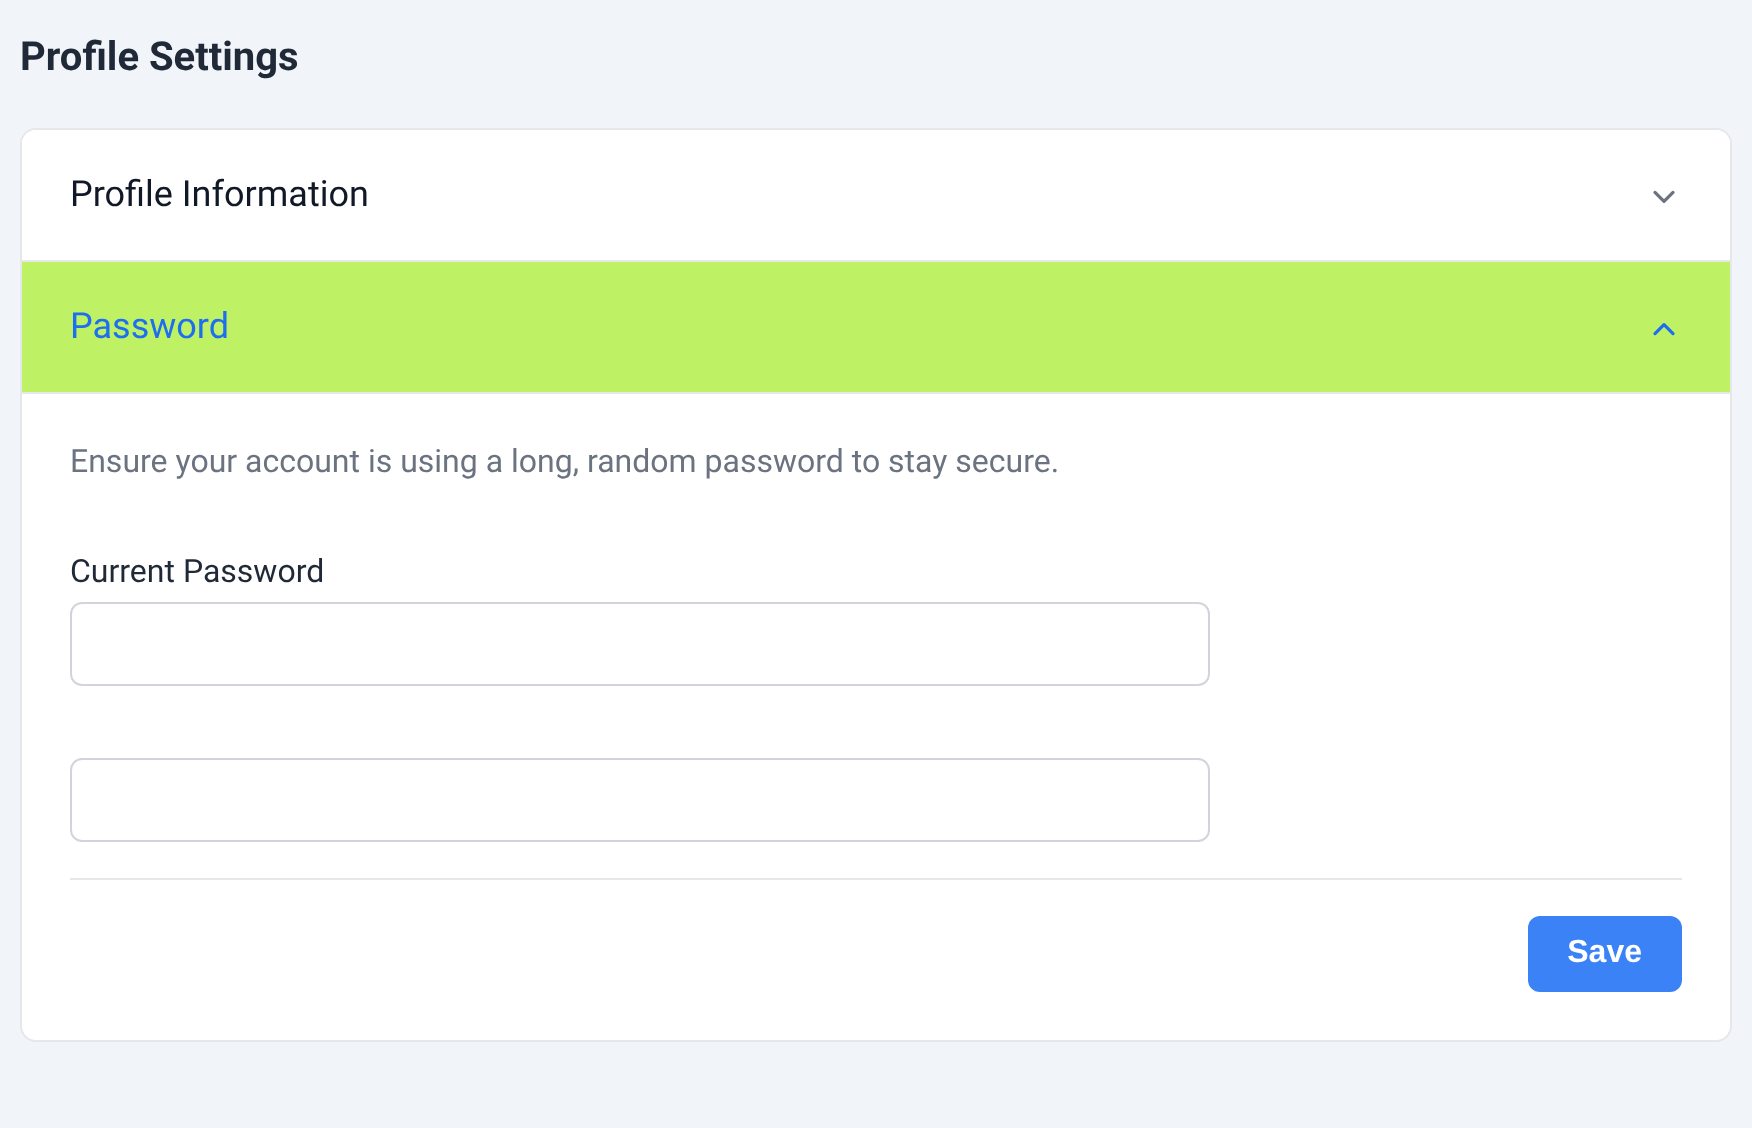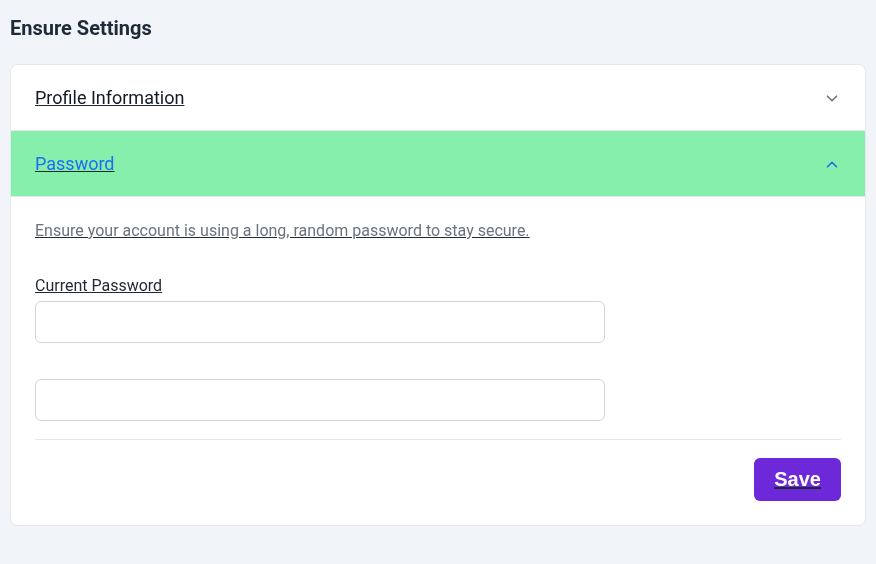--- a/index.html
+++ b/index.html
@@ -18,37 +18,36 @@
       font-size: 20px;
       font-weight: 700;
       color: #1f2937;
       margin-bottom: 24px;
     }
     .card {
       background: #ffffff;
       border: 1px solid #e5e7eb;
       border-radius: 8px;
       overflow: hidden;
-      text-decoration: underline;
     }
     .accordion-header {
       display: flex;
       align-items: center;
       justify-content: space-between;
       padding: 22px 24px;
       cursor: pointer;
       background: #ffffff;
     }
     .accordion-header .title {
       font-size: 18px;
       font-weight: 400;
       color: #111827;
     }
     .accordion-header.active {
-      background: #86efac;
+      background: #bef264;
       border-top: 1px solid #e5e7eb;
       border-bottom: 1px solid #e5e7eb;
       align-items: flex-end;
     }
     .accordion-header.active .title {
       color: #1d6ef0;
       font-weight: 400;
     }
     .chevron {
       width: 18px;
@@ -88,35 +87,35 @@
       border: none;
       border-top: 1px solid #e5e7eb;
       margin: 18px 0 18px 0;
     }
     .actions {
       display: flex;
       justify-content: flex-end;
       padding-bottom: 24px;
     }
     .btn-primary {
-      background: #6d28d9;
+      background: #3b82f6;
       color: #ffffff;
       border: none;
       border-radius: 6px;
-      font-size: 20px;
+      font-size: 16px;
       font-weight: 600;
       padding: 10px 20px;
       cursor: pointer;
     }
   </style>
 </head>
 <body>
 
 <div class="page">
-  <h1 class="page-title">Ensure Settings</h1>
+  <h1 class="page-title">Profile Settings</h1>
 
   <div class="card">
 
     <div class="accordion-header">
       <span class="title">Profile Information</span>
       <span class="chevron">
         <svg viewBox="0 0 20 20" width="18" height="18" fill="none" stroke="#6b7280" stroke-width="1.8" stroke-linecap="round" stroke-linejoin="round">
           <polyline points="5 8 10 13 15 8"></polyline>
         </svg>
       </span>

